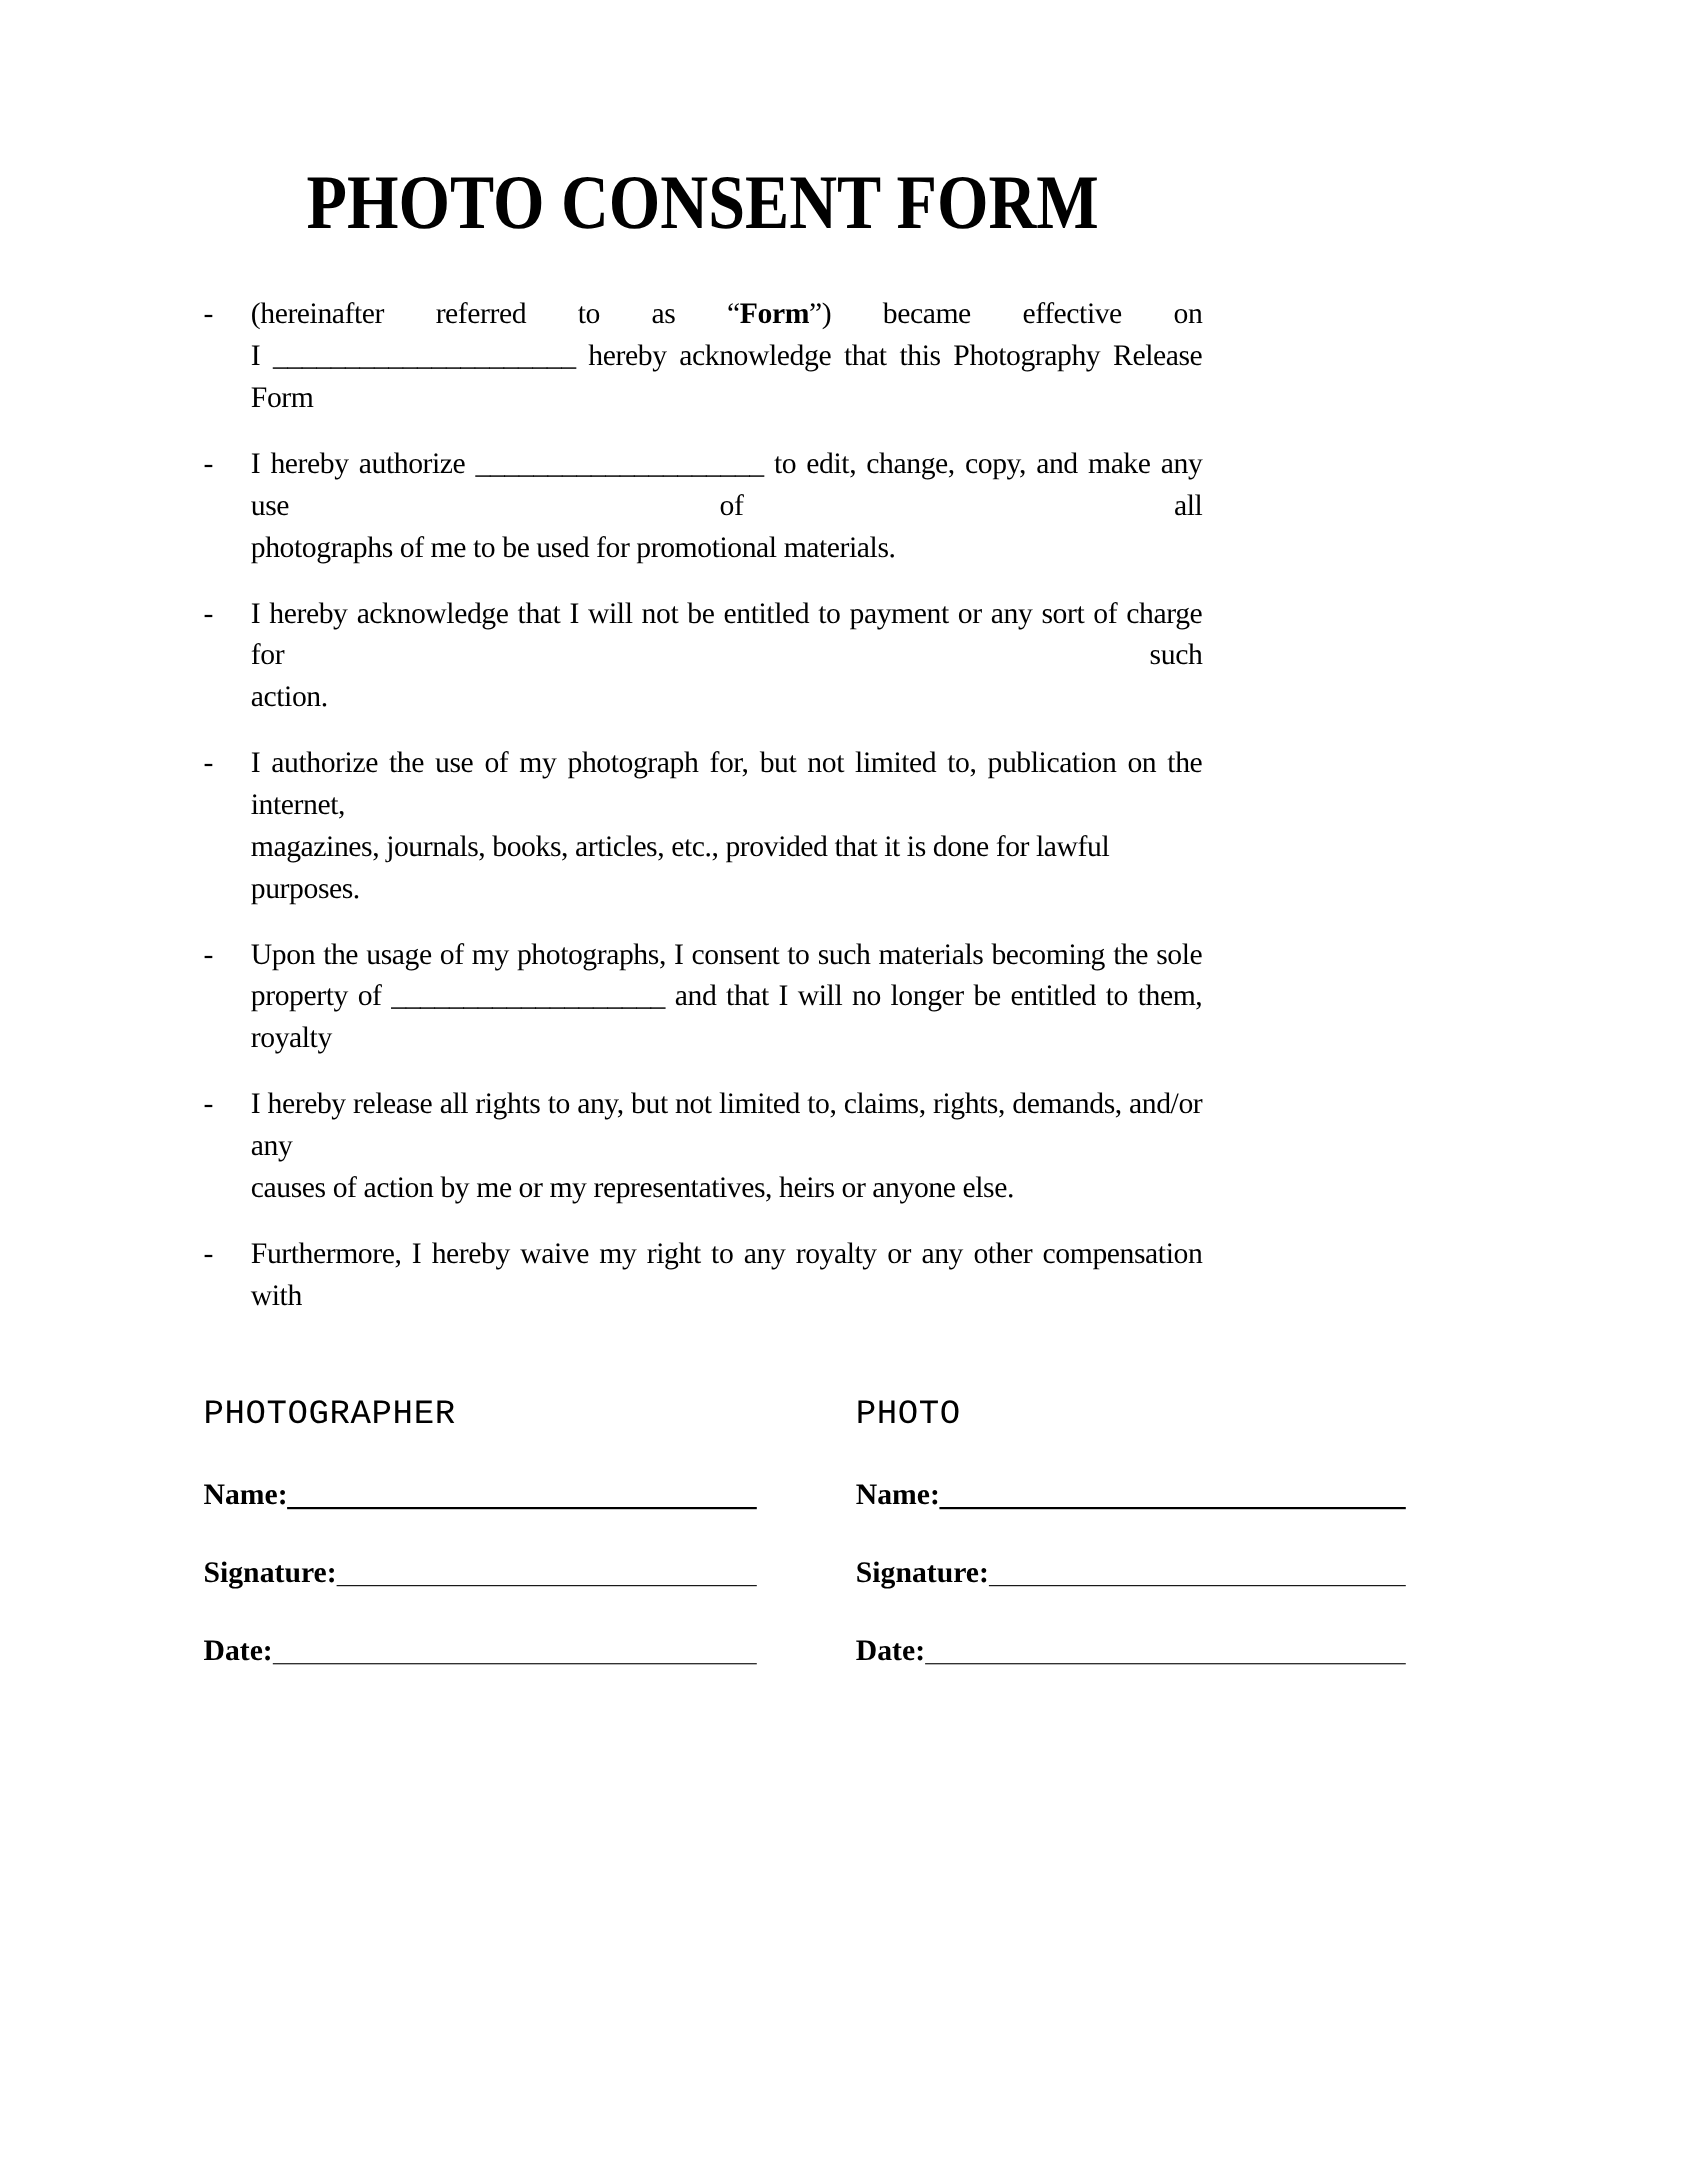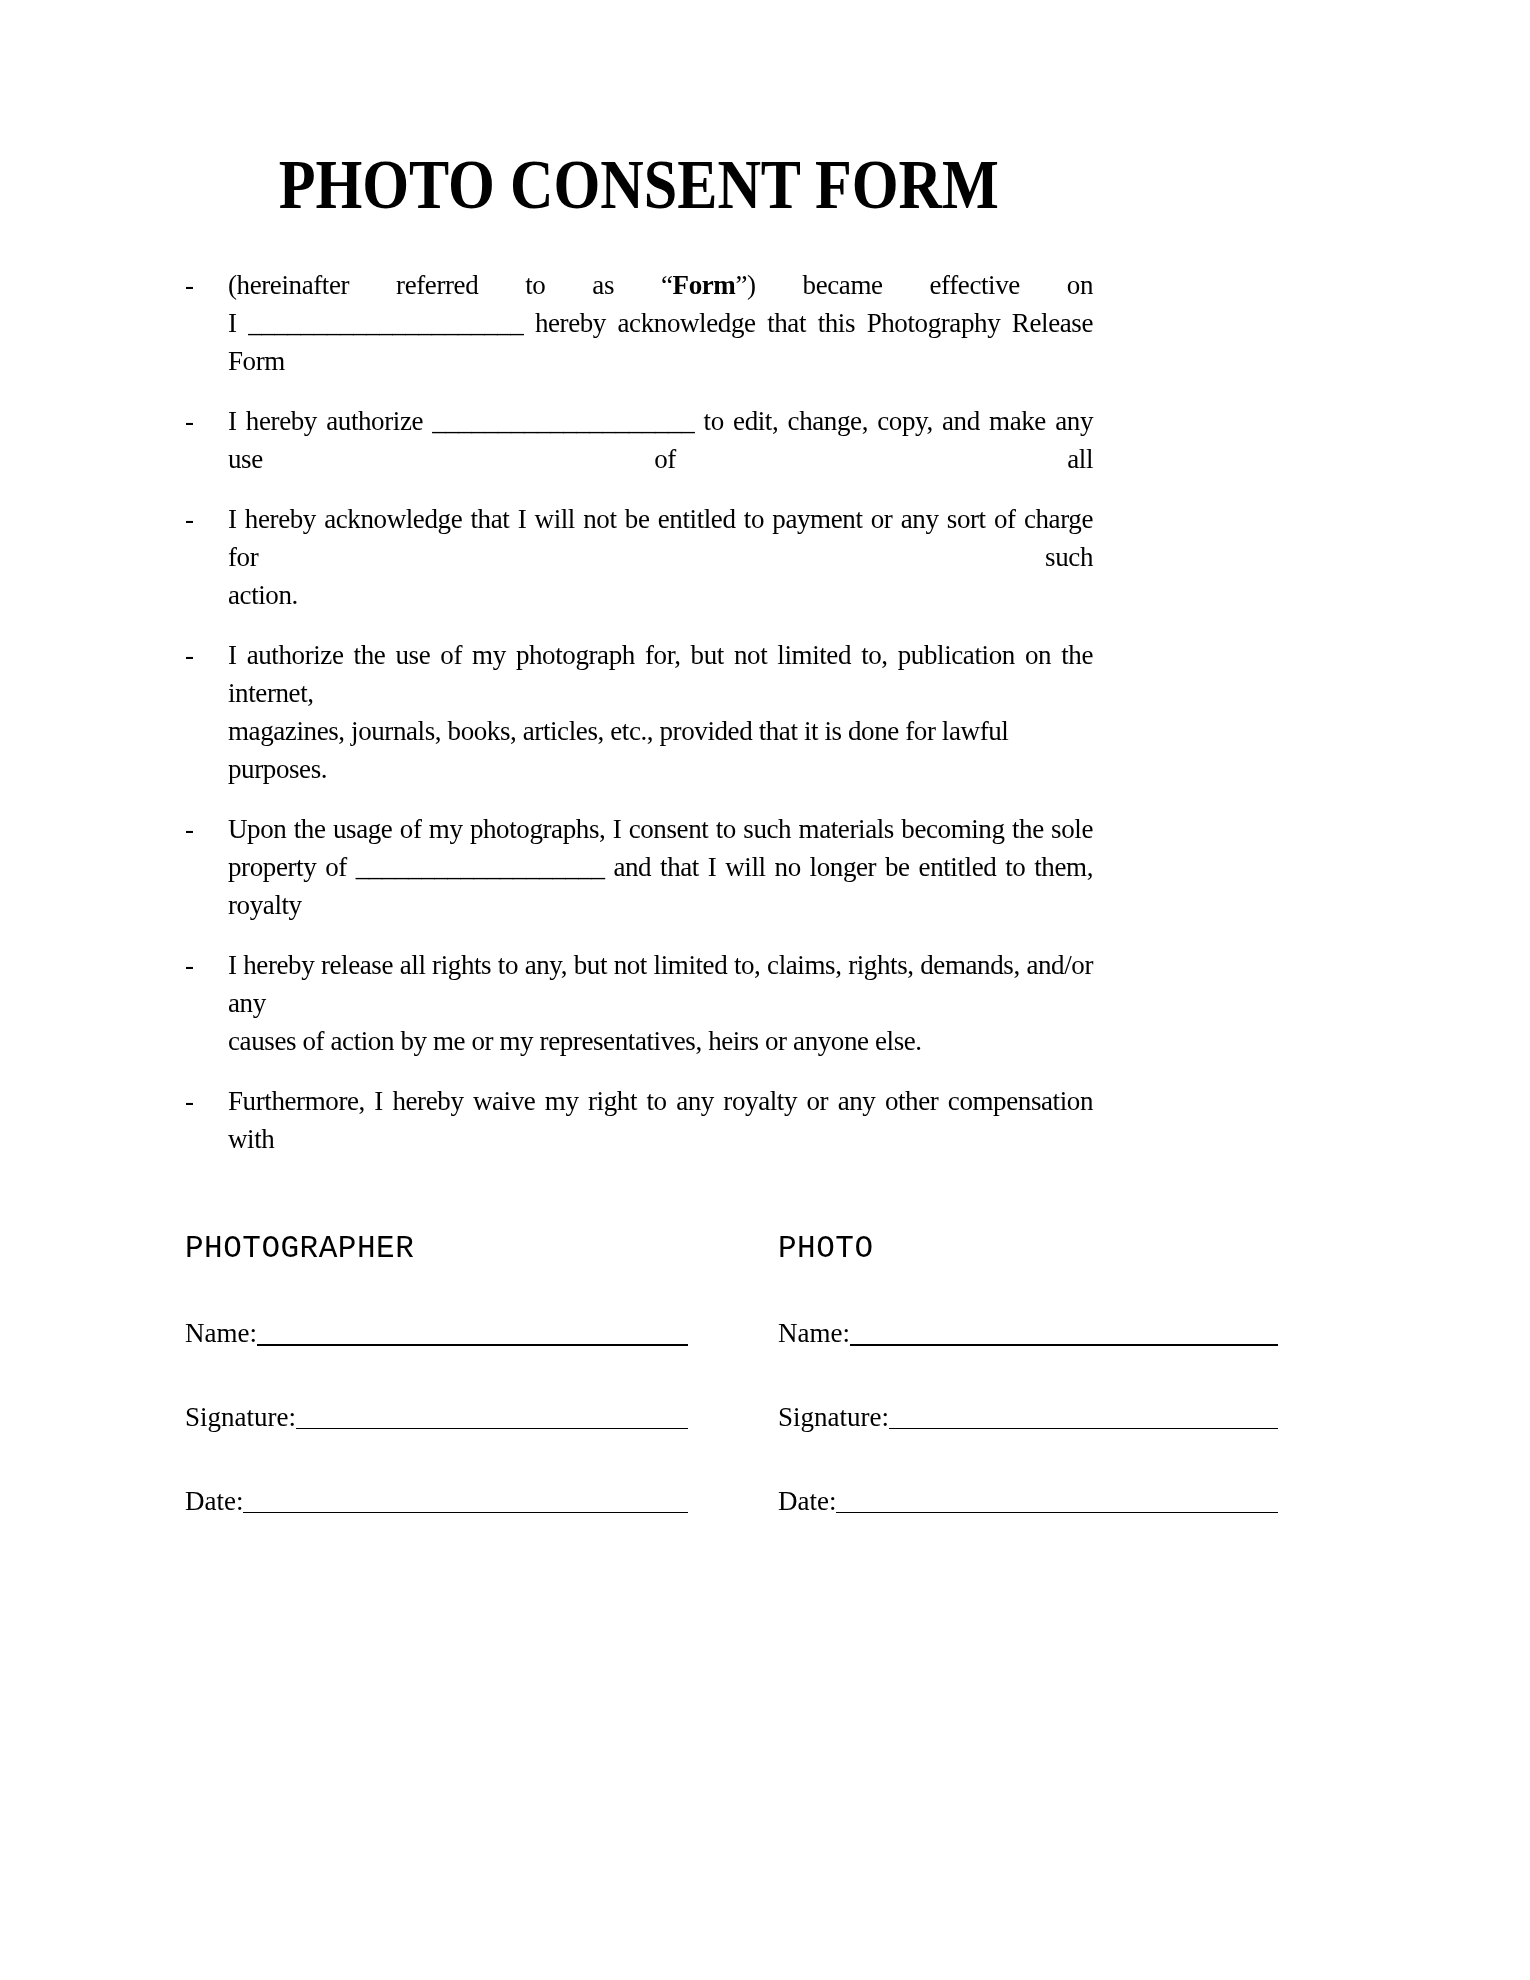--- a/index.html
+++ b/index.html
@@ -19,21 +19,21 @@
   .dash{width:43px;flex:none;font-size:27px;line-height:38px;}
   .bcontent{flex:1;min-width:0;}
   .line{font-size:27px;line-height:38px;letter-spacing:-0.4px;}
   .just{text-align:justify;text-align-last:justify;}
   .gap-top{margin-top:14px;}
   .bold{font-weight:700;}
   .sig{display:flex;margin-top:72px;}
   .col-photographer{width:503px;margin-right:90px;flex:none;}
   .col-client{width:507px;flex:none;}
   .sig-heading{font-size:31px;line-height:38px;letter-spacing:0.5px;font-family:Liberation Mono, monospace;}
-  .sigrow{display:flex;align-items:flex-start;margin-top:46px;height:38px;}
+  .sigrow{display:flex;align-items:center;margin-top:33px;height:38px;font-weight:bold;}
   .sigrow .lbl{font-size:27px;line-height:38px;flex:none;}
   .sigline{flex:1;border-bottom:1px solid #000;height:30px;margin-bottom:5px;}
   .sigline.thick{border-bottom-width:2px;}
 </style>
 </head>
 <body>
 
 <div class="page">
 
   <div class="title-wrap">
@@ -47,20 +47,21 @@
       <div class="bcontent">
         <div class="line just"><span>(hereinafter referred to as “</span><span class="bold">Form</span><span>”) became effective on</span></div>
         <div class="line just">I _____________________ hereby acknowledge that this Photography Release Form</div>
       </div>
     </div>
 
     <div class="bullet">
       <span class="dash">-</span>
       <div class="bcontent">
         <div class="line just">I hereby authorize ____________________ to edit, change, copy, and make any use of all</div>
+        <div class="line">photographs of me to be used for promotional materials.</div>
       </div>
     </div>
 
     <div class="bullet">
       <span class="dash">-</span>
       <div class="bcontent">
         <div class="line just">I hereby acknowledge that I will not be entitled to payment or any sort of charge for such</div>
         <div class="line">action.</div>
       </div>
     </div>

